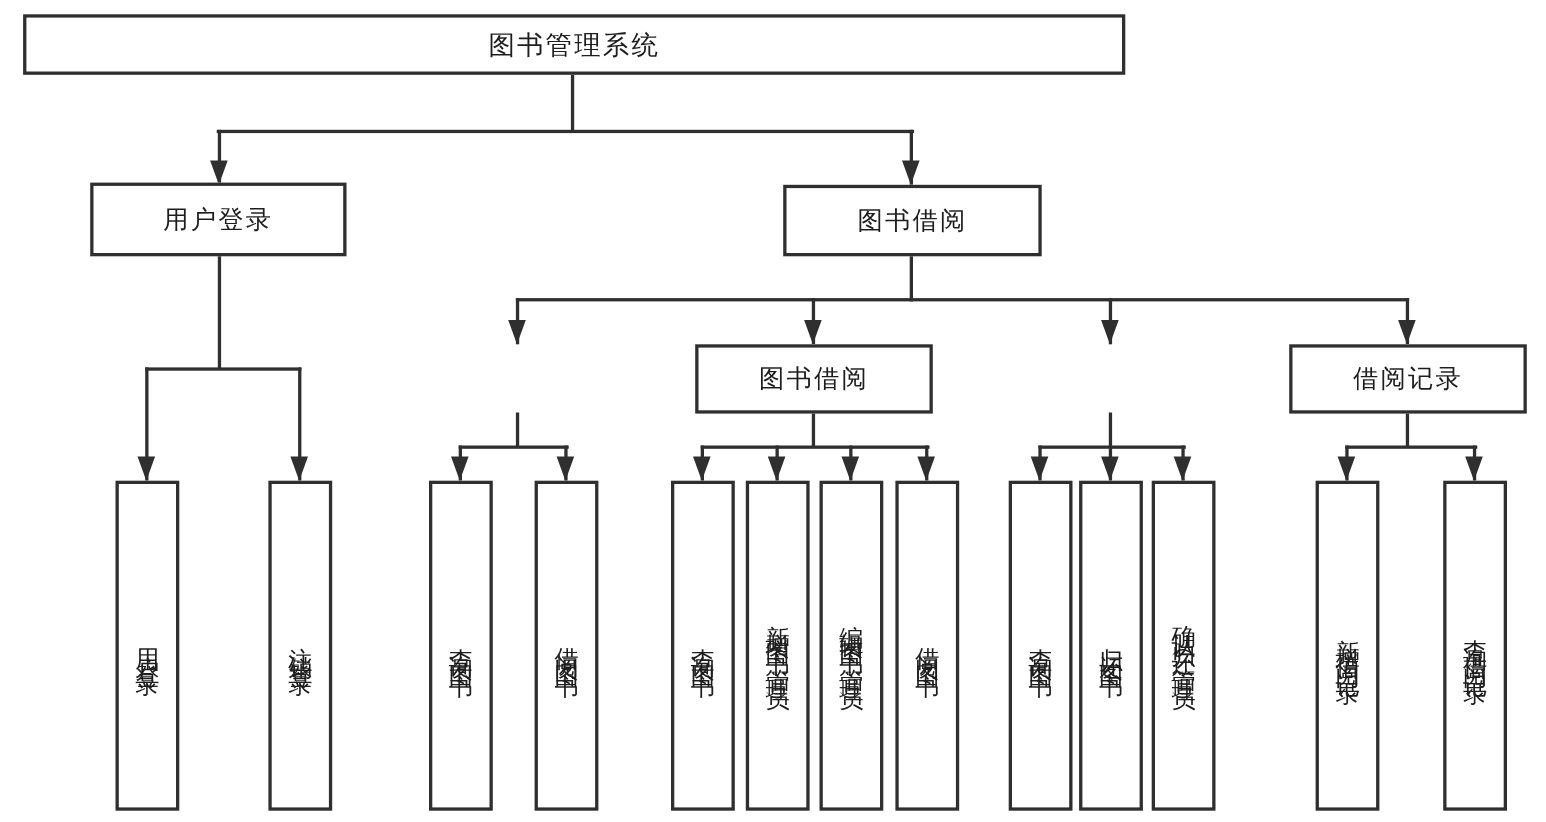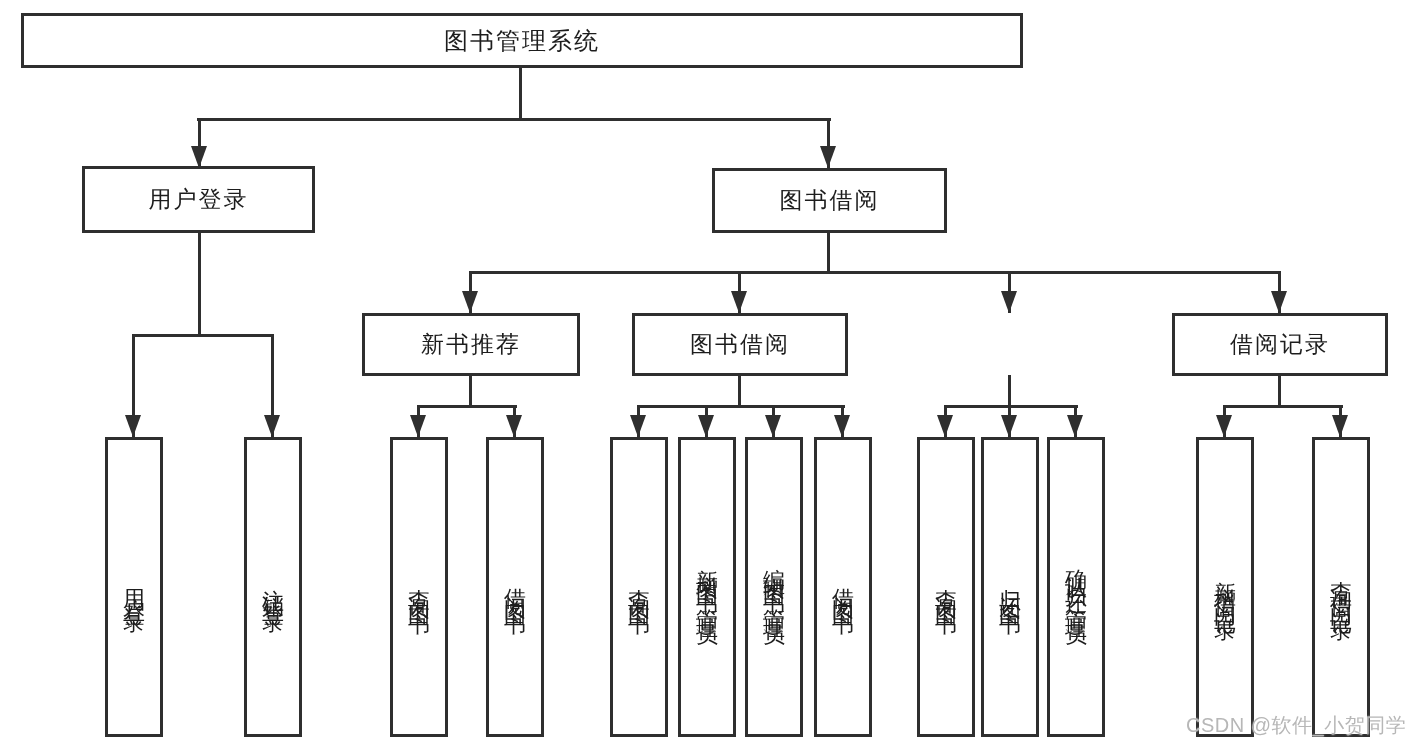--- a/index.html
+++ b/index.html
@@ -94,23 +94,20 @@
     <span>图书管理系统</span>
   </div>
 
   <div class="box" style="left:82px;top:166px;width:233px;height:67px;">
     <span>用户登录</span>
   </div>
   <div class="box" style="left:712px;top:168px;width:235px;height:65px;">
     <span>图书借阅</span>
   </div>
 
-  <div class="box" style="left:362px;top:313px;width:218px;height:63px;">
-    <span>新书推荐</span>
-  </div>
   <div class="box" style="left:632px;top:313px;width:216px;height:63px;">
     <span>图书借阅</span>
   </div>
   <div class="box" style="left:1172px;top:313px;width:216px;height:63px;">
     <span>借阅记录</span>
   </div>
 
   <div class="vbox" style="left:105px;top:437px;width:58px;height:300px;">
     <span class="vtext">用户登录</span>
   </div>
@@ -148,15 +145,14 @@
     <span class="vtext">确认归还（管理员）</span>
   </div>
 
   <div class="vbox" style="left:1196px;top:437px;width:58px;height:300px;">
     <span class="vtext">新增借阅记录</span>
   </div>
   <div class="vbox" style="left:1312px;top:437px;width:58px;height:300px;">
     <span class="vtext">查询借阅记录</span>
   </div>
 
-  <div class="watermark" style="left:1186px;top:712px;">CSDN @软件_小贺同学</div>
 
 </div>
 
 </body></html>

